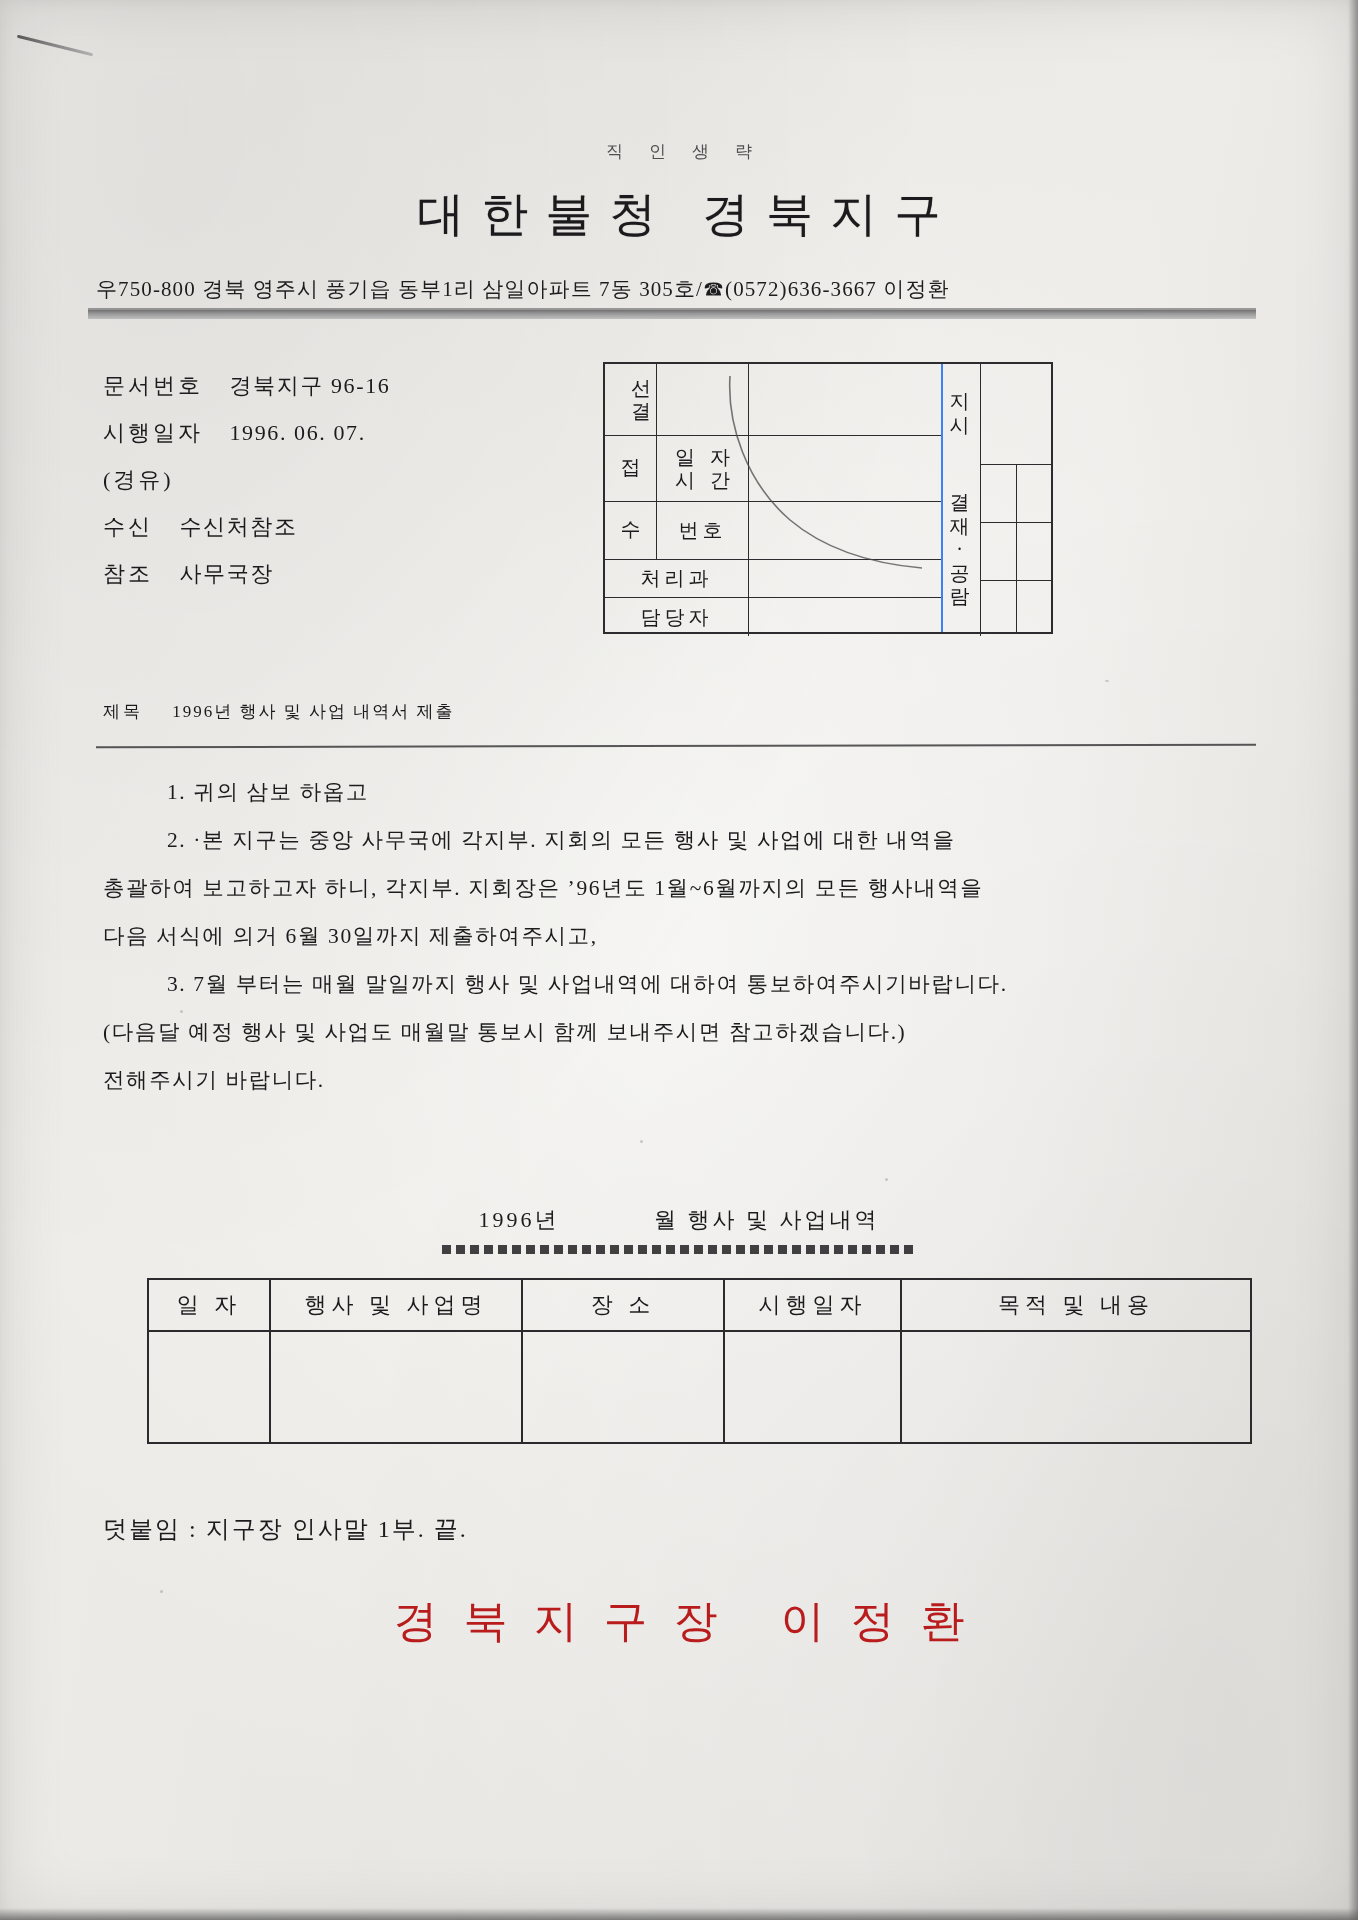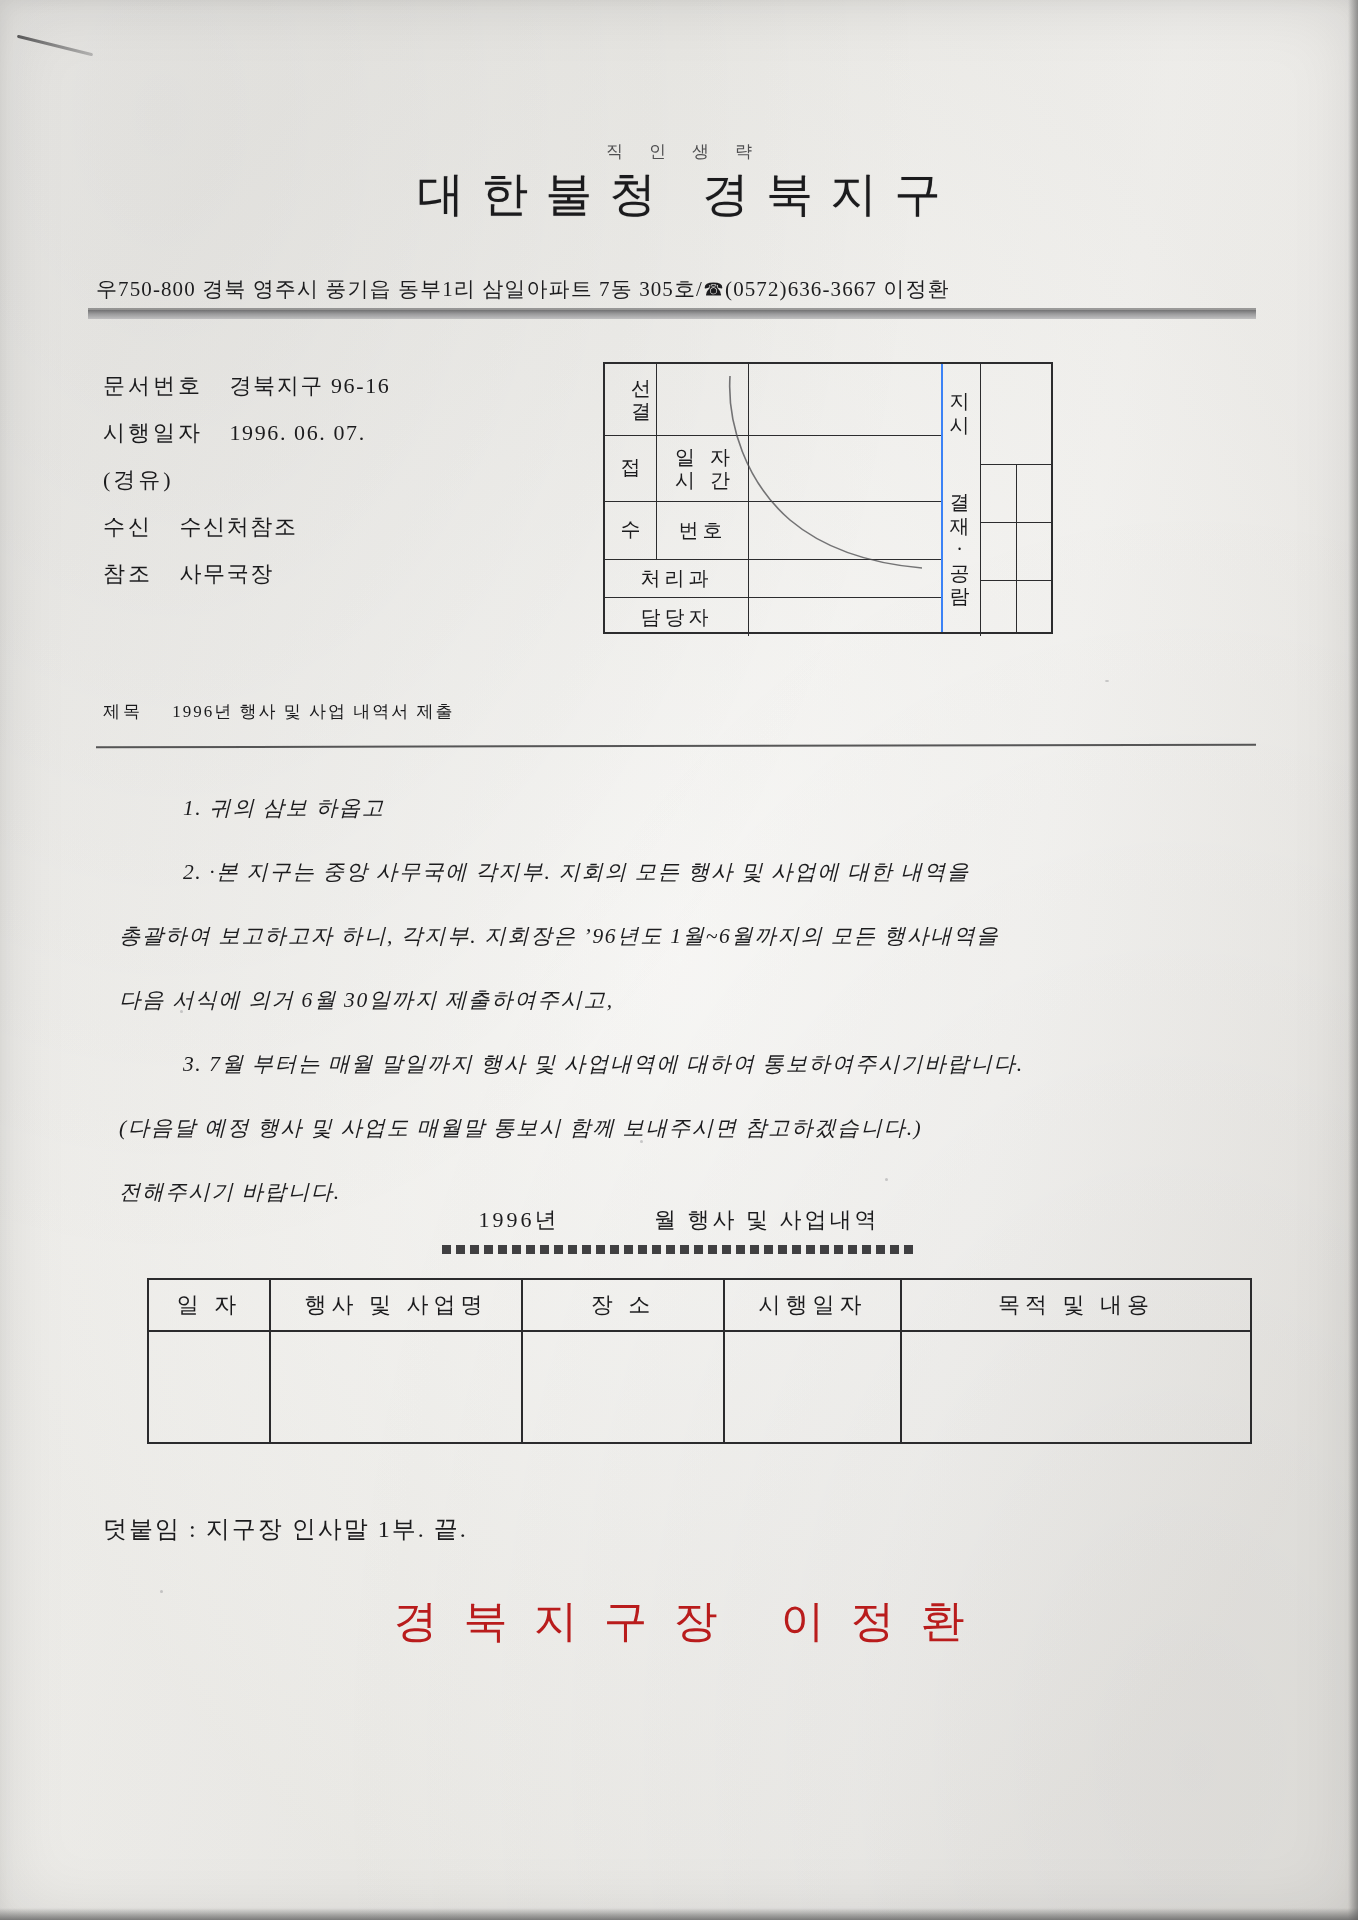--- a/index.html
+++ b/index.html
@@ -72,21 +72,21 @@
     text-align: center;
   }
   .seal-note {
     font-size: 17px;
     letter-spacing: 26px;
     color: #3a3a3c;
     padding-left: 26px;
     opacity: .88;
   }
   .org-title {
-    margin-top: 0;
+    margin-top: 20px;
     font-size: 47px;
     letter-spacing: 17px;
     padding-left: 17px;
     color: #1b1b1d;
     font-weight: 400;
     text-shadow: 0 0 1px rgba(0,0,0,.25);
   }
   .addr-line {
     position: absolute;
     left: 96px;
@@ -251,21 +251,21 @@
   .body {
     position: absolute;
     left: 103px;
     top: 768px;
     width: 1160px;
     font-size: 21.5px;
     line-height: 48px;
     letter-spacing: 1.6px;
     color: #1c1c1e;
   }
-  .body p { margin: 16px; white-space: nowrap; font-style: italic; }
+  .body p { margin: 0; white-space: nowrap; }
   .body p.indent { text-indent: 64px; }
 
   
   .tbl-caption {
     position: absolute;
     left: 0; right: 0;
     top: 1205px;
     text-align: center;
     font-size: 22px;
     letter-spacing: 3px;

